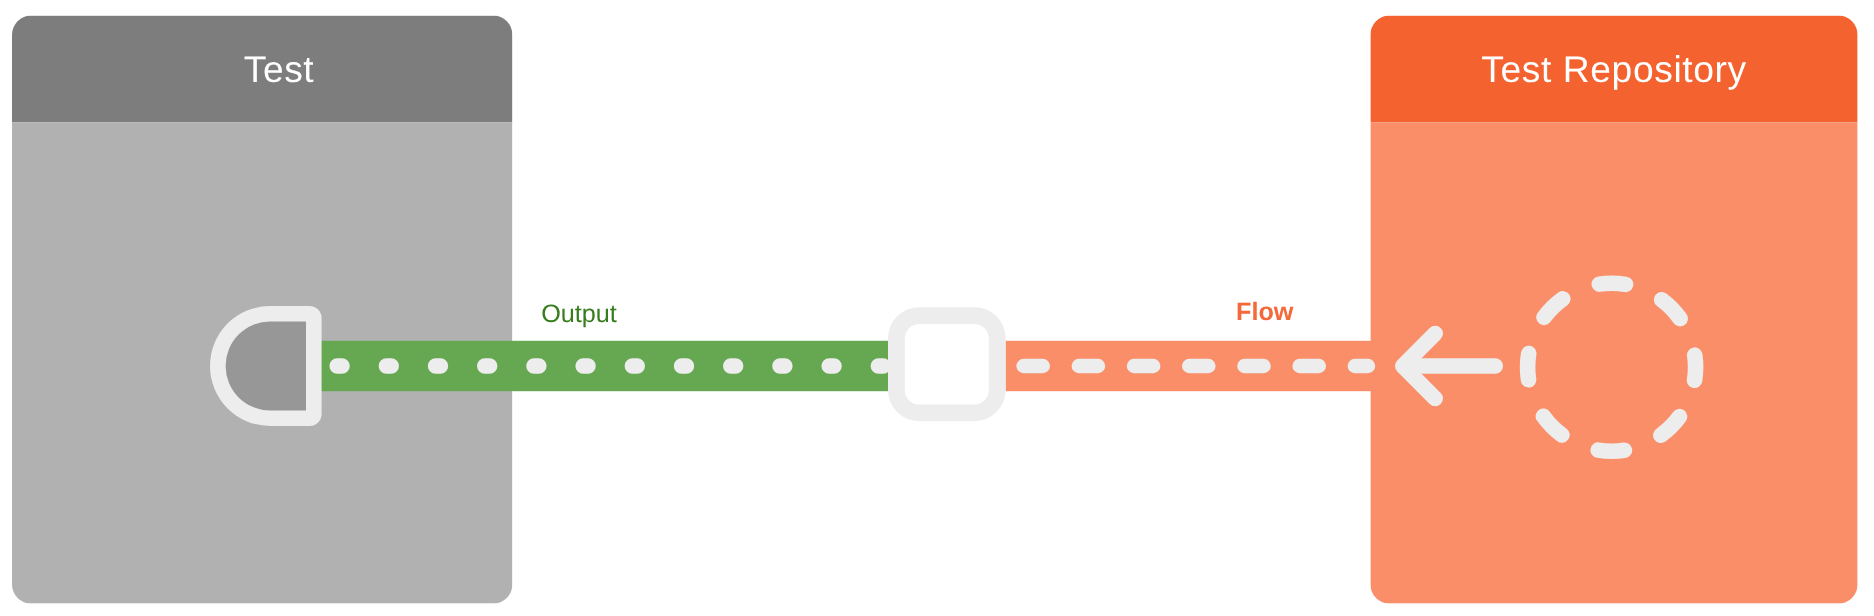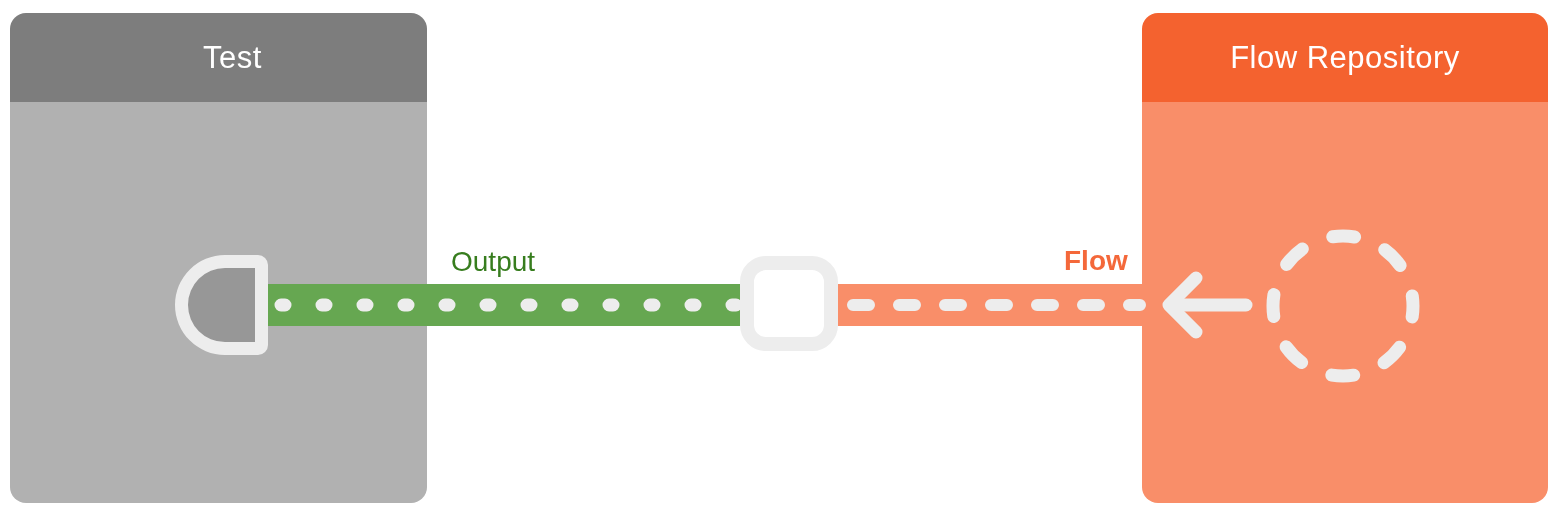--- a/index.html
+++ b/index.html
@@ -77,52 +77,51 @@
     width: 98px; height: 95px;
     box-sizing: border-box;
     border: 14px solid var(--icon-white, #ededed);
     border-radius: 26px;
     background: transparent;
   }
 
   
   .conn-label {
     position: absolute;
-    font-size: 28px;
+    font-size: 21px;
     line-height: 34px;
     white-space: nowrap;
   }
   #output-label {
     left: 451px; top: 245px;
     font-weight: 500;
     color: var(--output-label, #377d1e);
   }
   #flow-label {
     left: 1030px; top: 244px;
     font-weight: 700;
     color: var(--flow-label, #f4683a);
-    margin-left: 34px;
   }
 </style>
 </head>
 <body>
 
 <div class="canvas">
 
   <div class="box" id="box-test">
     <div class="box-header">
       <span>Test</span>
     </div>
     <div class="box-body"></div>
   </div>
 
 
   <div class="box" id="box-fake-repository">
     <div class="box-header">
-      <span>Flow Repository</span>
+      <span>Test Repository</span>
     </div>
     <div class="box-body"></div>
   </div>
 
   <svg class="overlay" viewBox="0 0 1562 513">
 
     <rect class="green-band" x="266" y="284" width="474" height="42"></rect>
     <line class="white-stroke" x1="281" y1="305" x2="737" y2="305" stroke-width="13" stroke-linecap="round" stroke-dasharray="4 37"></line>
 
     <rect class="orange-band" x="838" y="284" width="350" height="42"></rect>

